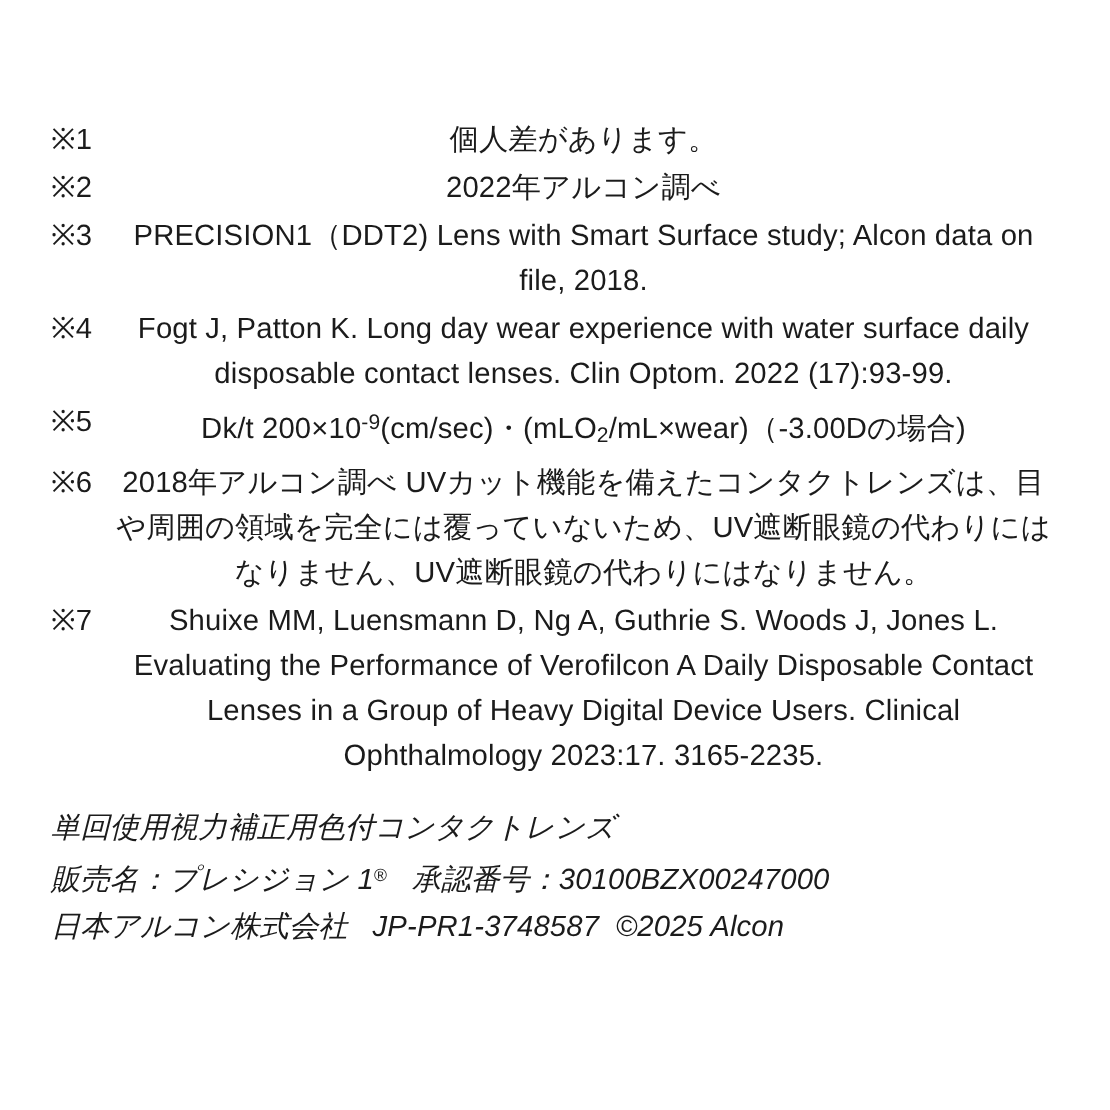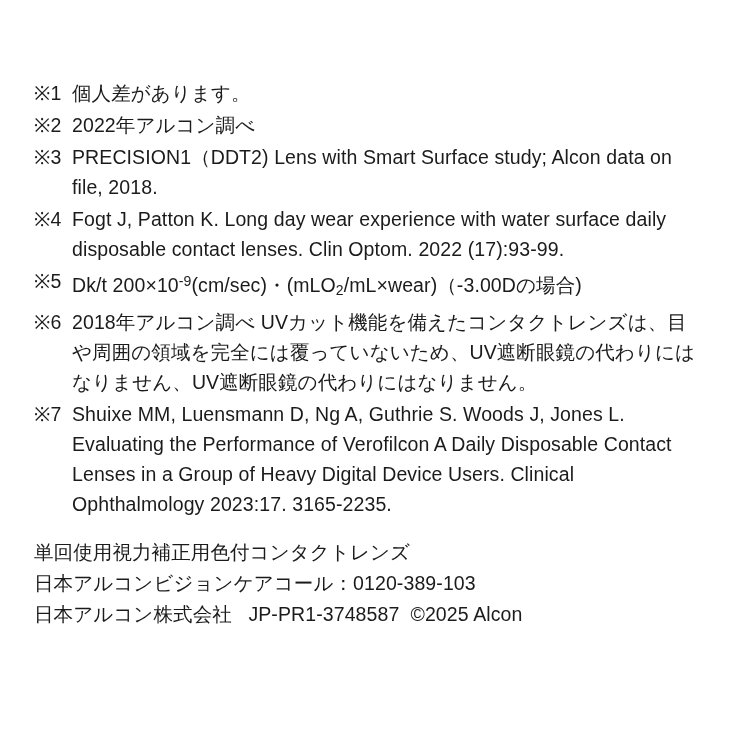--- a/index.html
+++ b/index.html
@@ -34,32 +34,33 @@
     margin-bottom: 2px;
     letter-spacing: 0.1px;
   }
   .note-marker {
     flex: 0 0 auto;
     width: 38px;
     white-space: nowrap;
   }
   .note-body {
     flex: 1 1 auto;
-    text-align: left;
+    text-align: center;
   }
   .sub {
     font-size: 0.72em;
     vertical-align: -0.18em;
   }
   .sup {
     font-size: 0.72em;
     vertical-align: 0.45em;
   }
   .footer {
     margin-top: 18px;
+    font-style: italic;
   }
   .footer-line {
     font-size: 19.5px;
     line-height: 31px;
     letter-spacing: 0.1px;
     white-space: pre;
   }
   .tiny-sup {
     font-size: 0.6em;
     vertical-align: 0.5em;
@@ -106,20 +107,20 @@
       <span class="note-marker">※7</span>
       <span class="note-body">Shuixe MM, Luensmann D, Ng A, Guthrie S. Woods J, Jones L. Evaluating the Performance of Verofilcon A Daily Disposable Contact Lenses in a Group of Heavy Digital Device Users. Clinical Ophthalmology 2023:17. 3165-2235.</span>
     </li>
 
   </ul>
 
   <div class="footer">
 
     <div class="footer-line">単回使用視力補正用色付コンタクトレンズ</div>
 
+    <div class="footer-line"><span>販売名：プレシジョン 1</span><span class="tiny-sup">®</span><span>&nbsp;&nbsp;&nbsp;</span><span>承認番号：30100BZX00247000</span></div>
 
-    <div class="footer-line">日本アルコンビジョンケアコール：0120-389-103</div>
 
     <div class="footer-line"><span>日本アルコン株式会社</span><span>&nbsp;&nbsp;&nbsp;</span><span>JP-PR1-3748587</span><span>&nbsp;&nbsp;</span><span>©2025 Alcon</span></div>
 
   </div>
 
 </div>
 
 </body></html>

